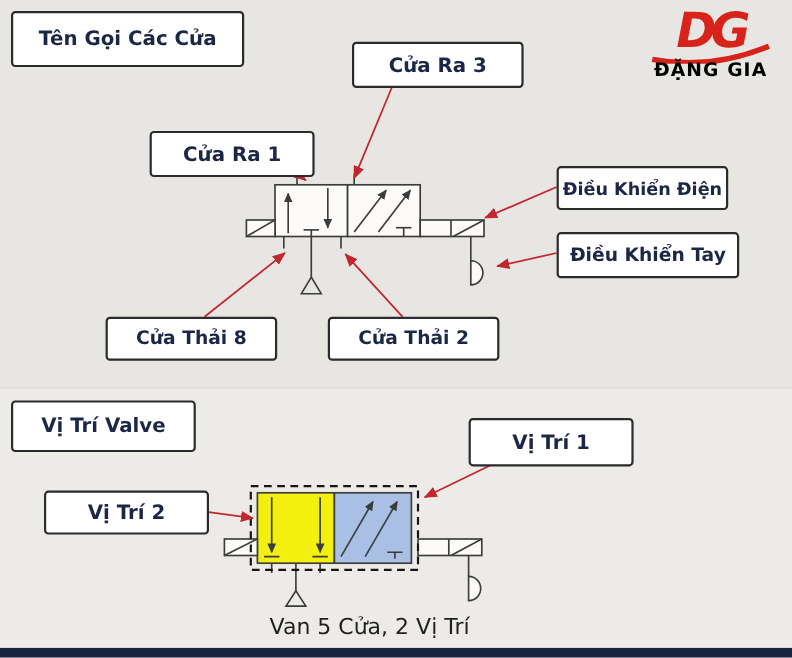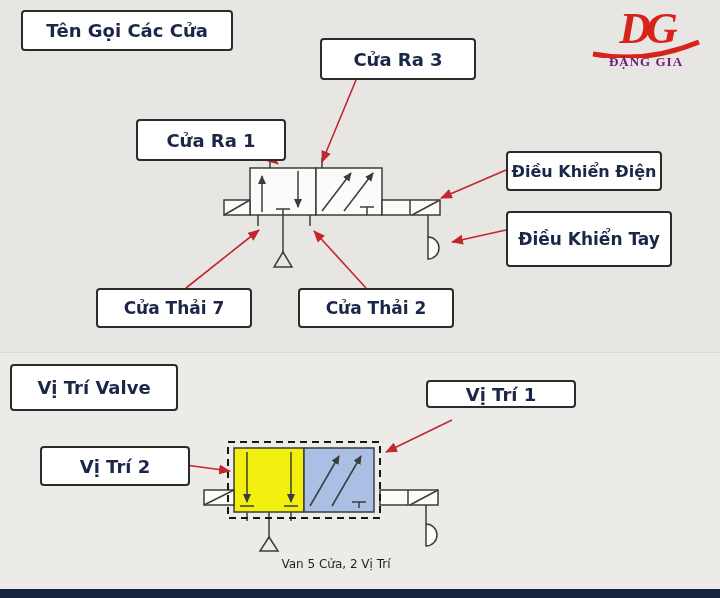--- a/index.html
+++ b/index.html
@@ -27,34 +27,33 @@
   .label-box {
     position:absolute; z-index:2;
     background:#ffffff; border:2px solid #2b2b2b; border-radius:4px;
     display:flex; align-items:center; justify-content:center;
     color:#1a2747; font-weight:bold; font-size:18px; white-space:nowrap;
   }
   .fs16 { font-size:16px; }
   .fs17 { font-size:17px; }
   .caption {
     position:absolute; z-index:2; left:226px; top:557px; width:220px;
-    text-align:center; font-size:12px; color:#1f1f1f;
+    text-align:center; font-size:20px; color:#1f1f1f;
   }
   .logo {
     position:absolute; z-index:2; right:16px; top:8px; width:116px;
     text-align:center;
-    font-family:Liberation Serif, serif;
   }
   .logo-dg {
     color:#d8231a; font-size:44px; font-weight:900; font-style:italic;
     letter-spacing:-5px; line-height:42px;
   }
   .logo-swoosh { display:block; margin:-10px auto -4px auto; }
   .logo-brand {
-    font-size:13px; font-weight:bold; color:#701a75; letter-spacing:1px;text-align:center;
+    font-size:17px; font-weight:bold; color:#000000; letter-spacing:1px;text-align:center;
   }
 </style>
 </head>
 <body>
 
 <div class="canvas">
 
   <svg class="overlay" width="720" height="598" viewBox="0 0 720 598">
     <defs>
       <marker id="mr" markerUnits="userSpaceOnUse" markerWidth="12" markerHeight="10" refX="11" refY="5" orient="auto">
@@ -139,47 +138,47 @@
       <line x1="506" y1="170" x2="441" y2="198" marker-end="url(#mr)"></line>
       <line x1="506" y1="230" x2="452" y2="242" marker-end="url(#mr)"></line>
       <line x1="186" y1="288" x2="259" y2="230" marker-end="url(#mr)"></line>
       <line x1="366" y1="288" x2="314" y2="231" marker-end="url(#mr)"></line>
       <line x1="452" y1="420" x2="386" y2="452" marker-end="url(#mr)"></line>
       <line x1="178" y1="464" x2="230" y2="471" marker-end="url(#mr)"></line>
     </g>
   </svg>
 
   <section class="sec-top" style="background:transparent;">
-    <div class="label-box" style="left:21px; top:10px; width:212px; height:41px;">Tên Gọi Các Cửa</div>
+    <div class="label-box" style="left:10px; top:10px; width:212px; height:51px;">Tên Gọi Các Cửa</div>
 
     <div class="label-box" style="left:320px; top:38px; width:156px; height:42px;">Cửa Ra 3</div>
 
     <div class="label-box" style="left:136px; top:90px; width:150px; height:42px;margin-top:29px;">Cửa Ra 1</div>
 
     <div class="label-box fs16" style="left:506px; top:151px; width:156px; height:40px;">Điều Khiển Điện</div>
 
-    <div class="label-box fs17" style="left:506px; top:211px; width:166px; height:56px;">Điều Khiển Tay</div>
+    <div class="label-box fs17" style="left:506px; top:211px; width:166px; height:42px;">Điều Khiển Tay</div>
 
-    <div class="label-box fs17" style="left:96px; top:288px; width:156px; height:40px;">Cửa Thải 7</div>
+    <div class="label-box fs17" style="left:96px; top:288px; width:156px; height:40px;">Cửa Thải 8</div>
 
     <div class="label-box fs17" style="left:298px; top:288px; width:156px; height:40px;">Cửa Thải 2</div>
 
     <div class="logo">
       <div class="logo-dg">DG</div>
       <svg class="logo-swoosh" width="110" height="18" viewBox="0 0 110 18">
         <path d="M2,14 Q55,24 108,2" fill="none" stroke="#d8231a" stroke-width="5"></path>
       </svg>
       <div class="logo-brand">ĐẶNG GIA</div>
     </div>
   </section>
 
   <section class="sec-bottom" style="background:transparent; border-top:none;">
     <div class="label-box" style="left:10px; top:12px; width:168px; height:47px;">Vị Trí Valve</div>
 
-    <div class="label-box" style="left:426px; top:28px; width:150px; height:28px;">Vị Trí 1</div>
+    <div class="label-box" style="left:426px; top:28px; width:150px; height:44px;">Vị Trí 1</div>
 
     <div class="label-box" style="left:40px; top:94px; width:150px; height:40px;">Vị Trí 2</div>
   </section>
 
   <div style="position:absolute; left:0; top:0; width:720px; height:352px; background:#e8e6e3; z-index:0;"></div>
   <div style="position:absolute; left:0; top:352px; width:720px; height:237px; background:#edebe8; border-top:1px solid #dcdad6; z-index:0;"></div>
 
   <div class="caption">Van 5 Cửa, 2 Vị Trí</div>
 
   <div class="footer-strip" style="z-index:2;"></div>

